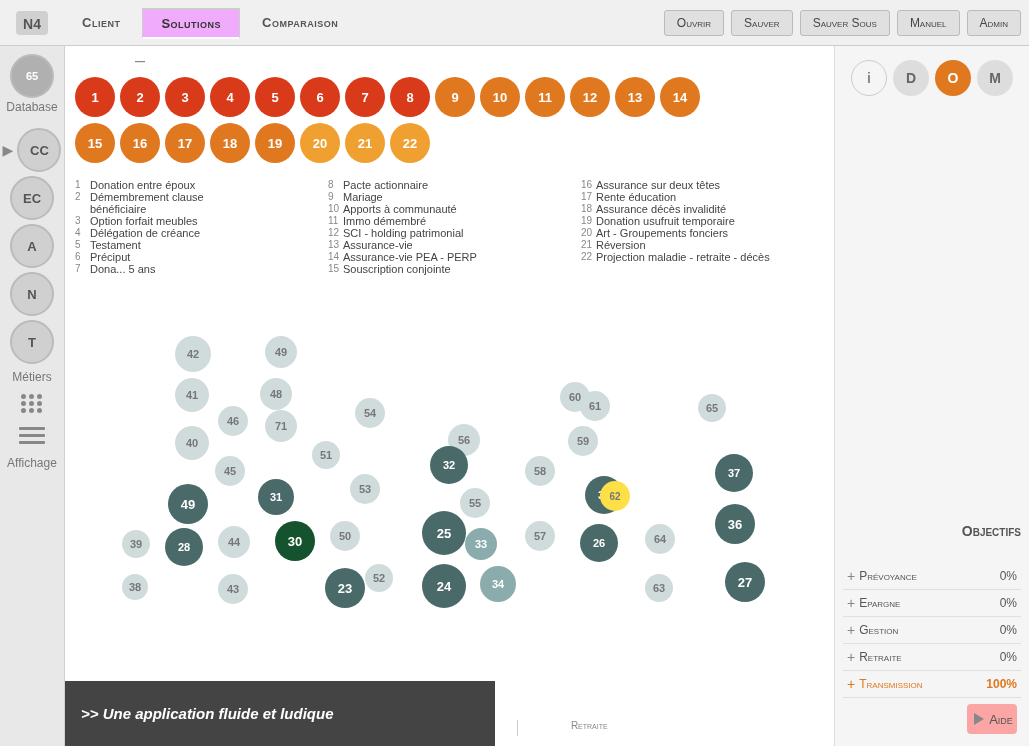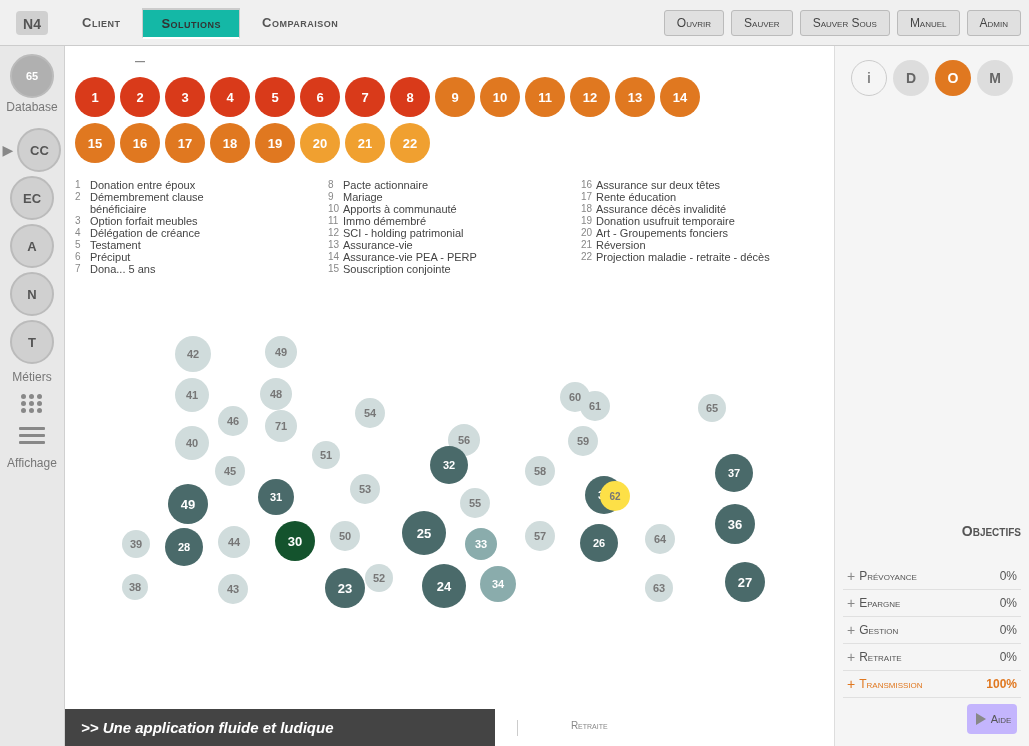--- a/index.html
+++ b/index.html
@@ -36,21 +36,21 @@
       font-size: 13px;
       font-variant: small-caps;
       font-weight: bold;
       color: #555;
       cursor: pointer;
       border: none;
       background: transparent;
       letter-spacing: 0.5px;
     }
     .nav-tab.active {
-      background: #14b8a6;
+      background: #f0abfc;
       border-top: 2px solid #ccc;
       border-left: 1px solid #ccc;
       border-right: 1px solid #ccc;
       border-bottom: 2px solid white;
       color: #333;
       margin-bottom: -1px;
       text-align: center;
     }
     .nav-spacer { flex: 1; }
     .nav-btn {
@@ -244,21 +244,21 @@
     
     .bottom-bar {
       position: absolute;
       bottom: 0;
       left: 0;
       width: 430px;
       background: #444;
       color: white;
       font-size: 15px;
       font-weight: bold;
-      padding: 10px 16px;
+      padding: 24px 16px;
       font-style: italic;
     }
 
     
     .objectives-title {
       font-variant: small-caps;
       font-size: 14px;
       color: #555;
       text-align: right;
       margin-bottom: 24px;
@@ -290,27 +290,27 @@
     .obj-row.highlighted .obj-pct { color: #e07820; font-weight: bold; }
     .obj-row.highlighted .obj-label { color: #e07820; }
 
     
     .aide-btn {
       position: absolute;
       bottom: 8px;
       right: 8px;
       width: 50px;
       height: 30px;
-      background: #c4b5fd;
+      background: #fca5a5;
       border-radius: 4px;
       display: flex;
       align-items: center;
       justify-content: center;
       gap: 4px;
-      font-size: 11px;
+      font-size: 13px;
       font-variant: small-caps;
       color: #555;
       cursor: pointer;
     }
 
     
     .db-dash {
       font-size: 18px;
       color: #888;
       padding-left: 70px;
@@ -531,21 +531,21 @@
         <div class="bubble" style="left: 390px; top: 152px; width: 30px; height: 30px; background: rgb(208, 220, 220); color: rgb(119, 119, 119); font-size: 11px;">55</div>
         <div class="bubble" style="left: 455px; top: 120px; width: 30px; height: 30px; background: rgb(208, 220, 220); color: rgb(119, 119, 119); font-size: 11px;">58</div>
         <div class="bubble" style="left: 498px; top: 90px; width: 30px; height: 30px; background: rgb(208, 220, 220); color: rgb(119, 119, 119); font-size: 11px;">59</div>
         <div class="bubble" style="left: 515px; top: 140px; width: 38px; height: 38px; background: rgb(74, 106, 106); color: white; font-size: 11px;">35</div>
         <div class="bubble" style="left: 645px; top: 118px; width: 38px; height: 38px; background: rgb(74, 106, 106); color: white; font-size: 11px;">37</div>
         <div class="bubble" style="left: 52px; top: 194px; width: 28px; height: 28px; background: rgb(208, 220, 220); color: rgb(119, 119, 119); font-size: 11px;">39</div>
         <div class="bubble" style="left: 95px; top: 192px; width: 38px; height: 38px; background: rgb(74, 106, 106); color: white; font-size: 11px;">28</div>
         <div class="bubble" style="left: 148px; top: 190px; width: 32px; height: 32px; background: rgb(208, 220, 220); color: rgb(119, 119, 119); font-size: 11px;">44</div>
         <div class="bubble" style="left: 205px; top: 185px; width: 40px; height: 40px; background: #14532d; color: white; font-size: 13px;">30</div>
         <div class="bubble" style="left: 260px; top: 185px; width: 30px; height: 30px; background: rgb(208, 220, 220); color: rgb(119, 119, 119); font-size: 11px;">50</div>
-        <div class="bubble" style="left: 332px; top: 175px; width: 44px; height: 44px; background: rgb(74, 106, 106); color: white; font-size: 13px;">25</div>
+        <div class="bubble" style="left: 352px; top: 175px; width: 44px; height: 44px; background: rgb(74, 106, 106); color: white; font-size: 13px;">25</div>
         <div class="bubble" style="left: 395px; top: 192px; width: 32px; height: 32px; background: rgb(138, 172, 172); color: white; font-size: 11px;">33</div>
         <div class="bubble" style="left: 455px; top: 185px; width: 30px; height: 30px; background: rgb(208, 220, 220); color: rgb(119, 119, 119); font-size: 11px;">57</div>
         <div class="bubble" style="left: 510px; top: 188px; width: 38px; height: 38px; background: rgb(74, 106, 106); color: white; font-size: 11px;">26</div>
         <div class="bubble" style="left: 575px; top: 188px; width: 30px; height: 30px; background: rgb(208, 220, 220); color: rgb(119, 119, 119); font-size: 11px;">64</div>
         <div class="bubble" style="left: 645px; top: 168px; width: 40px; height: 40px; background: rgb(74, 106, 106); color: white; font-size: 13px;">36</div>
         <div class="bubble" style="left: 52px; top: 238px; width: 26px; height: 26px; background: rgb(208, 220, 220); color: rgb(119, 119, 119); font-size: 11px;">38</div>
         <div class="bubble" style="left: 148px; top: 238px; width: 30px; height: 30px; background: rgb(208, 220, 220); color: rgb(119, 119, 119); font-size: 11px;">43</div>
         <div class="bubble" style="left: 255px; top: 232px; width: 40px; height: 40px; background: rgb(74, 106, 106); color: white; font-size: 13px;">23</div>
         <div class="bubble" style="left: 295px; top: 228px; width: 28px; height: 28px; background: rgb(208, 220, 220); color: rgb(119, 119, 119); font-size: 11px;">52</div>
         <div class="bubble" style="left: 352px; top: 228px; width: 44px; height: 44px; background: rgb(74, 106, 106); color: white; font-size: 13px;">24</div>

